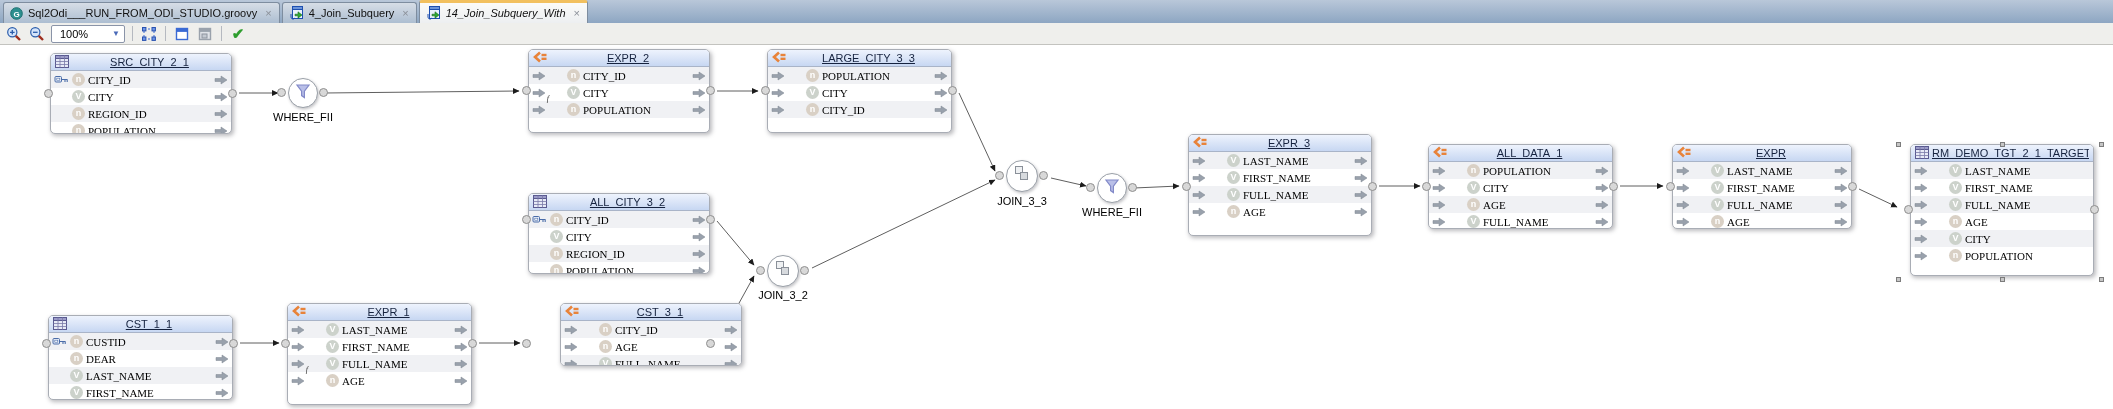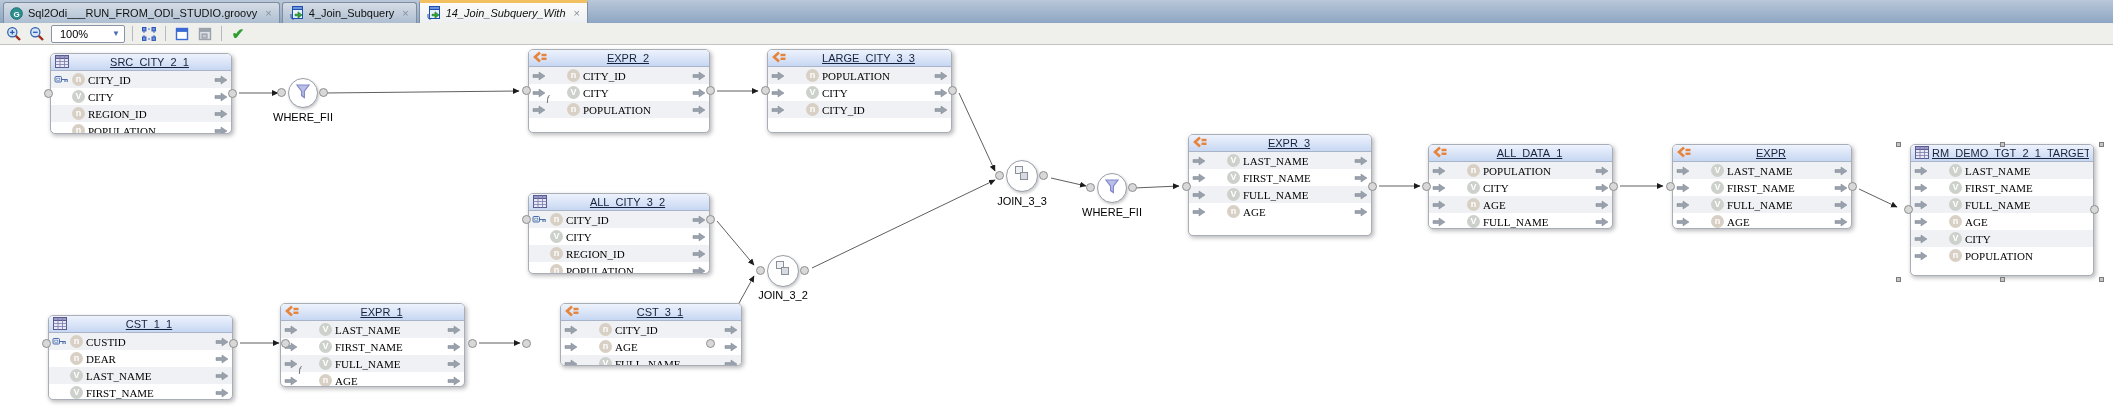--- a/index.html
+++ b/index.html
@@ -478,21 +478,21 @@
             <span class="arr">
               <svg width="14" height="10">
                 <path d="M1 3.5h6V1l6 4-6 4V6.5H1z" fill="#99a1ac" stroke="#7e8691" stroke-width="0.5"></path>
               </svg>
             </span>
           </div>
         </div>
       </div>
       <span class="port" style="left: 42px; top: 293.5px;"></span>
       <span class="port" style="left: 229px; top: 293.5px;"></span>
-      <div class="node" style="left: 280px; top: 258px; width: 185px; height: 84px;">
+      <div class="node" style="left: 287px; top: 258px; width: 185px; height: 102px;">
         <div class="node-title">
       <span class="ticon"><svg width="15" height="12">
               <path d="M7 1.5L2 6l5 4.5" stroke="#e8833a" stroke-width="2.6" fill="none"></path>
               <rect x="8.5" y="2.8" width="5" height="2.4" fill="#e8833a"></rect>
               <rect x="8.5" y="6.6" width="5" height="2.4" fill="#e8833a"></rect>
             </svg></span>
       <span class="ttext">EXPR_1</span>
         </div>
         <div class="rows">
           <div class="row">

